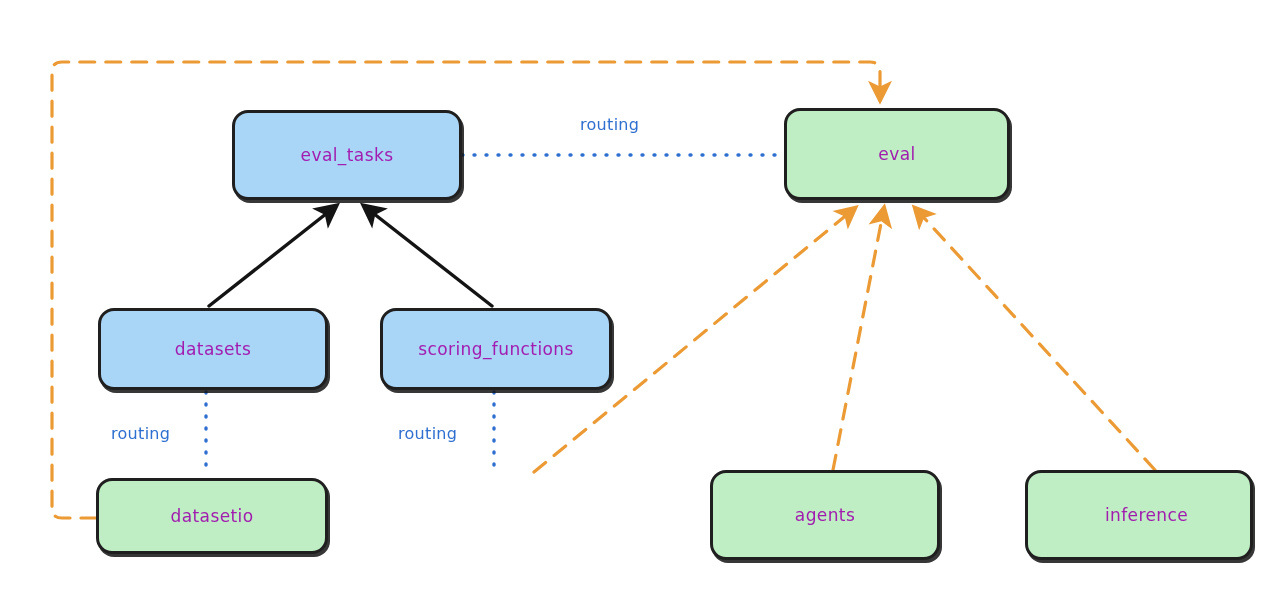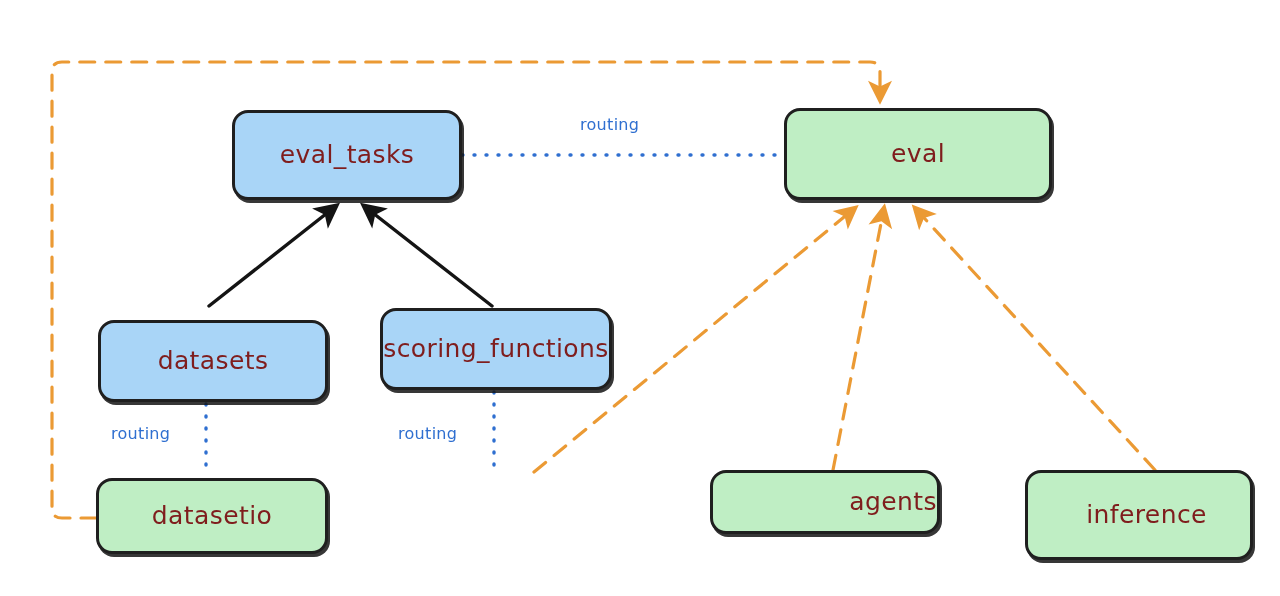--- a/index.html
+++ b/index.html
@@ -28,23 +28,23 @@
   }
   .node {
     position: absolute;
     box-sizing: border-box;
     border: 3px solid #1f1f1f;
     border-radius: 16px;
     display: flex;
     align-items: center;
     justify-content: center;
     text-align: center;
-    color: #7f1d1d;
+    color: #a21caf;
     font-family: "DejaVu Sans", sans-serif;
-    font-size: 25px;
+    font-size: 17px;
     letter-spacing: 0.4px;
     box-shadow: 2px 3px 0 0 rgba(20,20,20,0.85);
   }
   .node .node-label {
     pointer-events: none;
     line-height: 1.1;
   }
   .node.blue  { background: #a9d5f7; }
   .node.green { background: #bfeec4; }
 
@@ -107,38 +107,38 @@
 
     <g>
       <path d="M492,306 L364,206" fill="none" stroke="#141414" stroke-width="3.4" stroke-linecap="round" marker-end="url(#arrow-black)"></path>
     </g>
   </svg>
 
   <div class="node blue" style="left:232px; top:110px; width:230px; height:90px;">
     <span class="node-label">eval_tasks</span>
   </div>
 
-  <div class="node green" style="left:784px; top:108px; width:268px; height:92px;">
+  <div class="node green" style="left:784px; top:108px; width:226px; height:92px;">
     <span class="node-label">eval</span>
   </div>
 
-  <div class="node blue" style="left:98px; top:320px; width:230px; height:82px;">
+  <div class="node blue" style="left:98px; top:308px; width:230px; height:82px;">
     <span class="node-label">datasets</span>
   </div>
 
   <div class="node blue" style="left:380px; top:308px; width:232px; height:82px;">
     <span class="node-label">scoring_functions</span>
   </div>
 
   <div class="node green" style="left:96px; top:478px; width:232px; height:76px;">
     <span class="node-label">datasetio</span>
   </div>
 
 
-  <div class="node green" style="left:710px; top:470px; width:230px; height:64px;justify-content:flex-end;">
+  <div class="node green" style="left:710px; top:470px; width:230px; height:90px;">
     <span class="node-label">agents</span>
   </div>
 
   <div class="node green" style="left:1025px; top:470px; width:228px; height:90px;padding-left:15px;">
     <span class="node-label">inference</span>
   </div>
 
   <div class="edge-label" style="left:580px; top:115px;">routing</div>
 
   <div class="edge-label" style="left:111px; top:424px;">routing</div>

